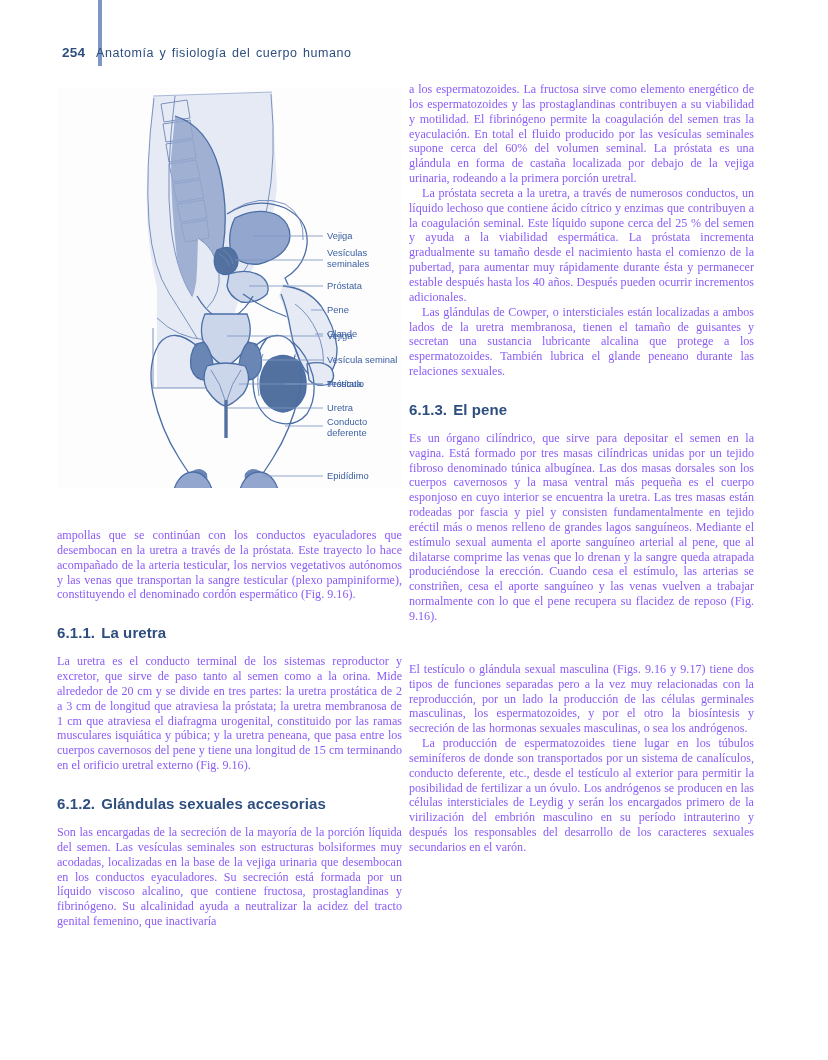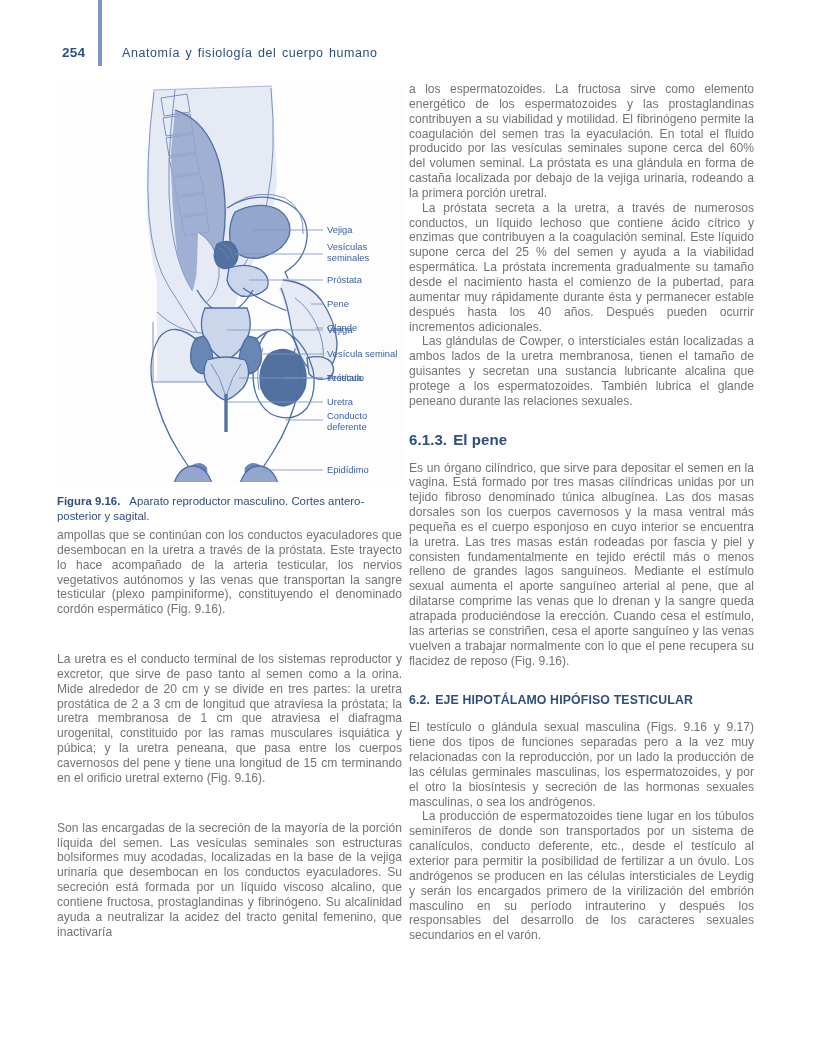--- a/index.html
+++ b/index.html
@@ -21,36 +21,36 @@
     position:absolute;left:98px;top:0;width:4px;height:66px;
     background:#7e96c4;
   }
   .folio{
     position:absolute;left:62px;top:45px;
     font-family:"Liberation Sans", sans-serif;
     font-weight:bold;font-size:13.5px;color:#2d4e7e;
     letter-spacing:.2px;
   }
   .running-head{
-    position:absolute;left:122px;top:46px;
+    position:absolute;left:96px;top:46px;
     font-family:"Liberation Sans", sans-serif;
     font-size:12.5px;color:#2d4e7e;
     letter-spacing:.55px;word-spacing:1.5px;
   }
 
   
   .col{position:absolute;width:345px;}
   .col-left{left:57px;top:82px;}
   .col-right{left:409px;top:82px;}
 
   p.body{
     margin:0 0 0 0;
-    font-family:Liberation Sans, sans-serif;
+    font-family:Liberation Serif, serif;
     font-size:12.1px;line-height:14.85px;
-    color:#737373;
+    color:#8b5cf6;
     text-align:justify;
     -webkit-hyphens:none;hyphens:none;
     word-spacing:.1px;
   }
   p.body + p.body{text-indent:13px;}
   p.body.noindent{text-indent:0;}
 
   h3.sec{
     margin:0;
     font-family:"Liberation Sans", sans-serif;
@@ -65,21 +65,21 @@
     font-weight:bold;font-size:12.3px;
     color:#2d4e7e;letter-spacing:.15px;
   }
   h2.sec-major .num{margin-right:5px;}
   .sp-before-h{height:22px;}
   .sp-after-h{height:13px;}
   .sp-block{height:25px;}
 
   
   .figure{
-    position:absolute;left:57px;top:82px;width:345px;height:400px;
+    position:absolute;left:57px;top:88px;width:345px;height:400px;
     background:#f9a8d4;
   }
   .figure svg{display:block;}
   .fig-caption{
     position:absolute;left:57px;top:494px;width:345px;
     font-family:"Liberation Sans", sans-serif;
     font-size:11.4px;line-height:14.6px;color:#2d4e7e;
   }
   .fig-caption b{font-weight:bold;}
   .fig-caption .gap{display:inline-block;width:9px;}
@@ -265,50 +265,50 @@
       <text class="lbl" x="270" y="275">Vesícula seminal</text>
       <text class="lbl" x="270" y="299">Próstata</text>
       <text class="lbl" x="270" y="323">Uretra</text>
       <text class="lbl" x="270" y="337">Conducto</text>
       <text class="lbl" x="270" y="348">deferente</text>
       <text class="lbl" x="270" y="391">Epidídimo</text>
       <text class="lbl" x="270" y="415">Testículo</text>
     </svg>
   </div>
 
-  <div class="fig-caption">
-    <b>Figura 9.16.</b><span class="gap"></span><span>Aparato reproductor masculino. Cortes antero-posterior y sagital.</span>
-  </div>
 
   <div class="col col-left" style="top:528px;">
     <p class="body noindent">ampollas que se continúan con los conductos eyaculadores que desembocan en la uretra a través de la próstata. Este trayecto lo hace acompañado de la arteria testicular, los nervios vegetativos autónomos y las venas que transportan la sangre testicular (plexo pampiniforme), constituyendo el denominado cordón espermático (Fig. 9.16).</p>
 
     <div class="sp-before-h"></div>
+    <h3 class="sec">
+      <span class="num">6.1.1.</span><span>La uretra</span>
+    </h3>
     <div class="sp-after-h"></div>
     <p class="body noindent">La uretra es el conducto terminal de los sistemas reproductor y excretor, que sirve de paso tanto al semen como a la orina. Mide alrededor de 20 cm y se divide en tres partes: la uretra prostática de 2 a 3 cm de longitud que atraviesa la próstata; la uretra membranosa de 1 cm que atraviesa el diafragma urogenital, constituido por las ramas musculares isquiática y púbica; y la uretra peneana, que pasa entre los cuerpos cavernosos del pene y tiene una longitud de 15 cm terminando en el orificio uretral externo (Fig. 9.16).</p>
 
     <div class="sp-before-h"></div>
+    <h3 class="sec">
+      <span class="num">6.1.2.</span><span>Glándulas sexuales accesorias</span>
+    </h3>
     <div class="sp-after-h"></div>
     <p class="body noindent">Son las encargadas de la secreción de la mayoría de la porción líquida del semen. Las vesículas seminales son estructuras bolsiformes muy acodadas, localizadas en la base de la vejiga urinaria que desembocan en los conductos eyaculadores. Su secreción está formada por un líquido viscoso alcalino, que contiene fructosa, prostaglandinas y fibrinógeno. Su alcalinidad ayuda a neutralizar la acidez del tracto genital femenino, que inactivaría</p>
   </div>
 
   <div class="col col-right">
     <p class="body noindent">a los espermatozoides. La fructosa sirve como elemento energético de los espermatozoides y las prostaglandinas contribuyen a su viabilidad y motilidad. El fibrinógeno permite la coagulación del semen tras la eyaculación. En total el fluido producido por las vesículas seminales supone cerca del 60% del volumen seminal. La próstata es una glándula en forma de castaña localizada por debajo de la vejiga urinaria, rodeando a la primera porción uretral.</p>
     <p class="body">La próstata secreta a la uretra, a través de numerosos conductos, un líquido lechoso que contiene ácido cítrico y enzimas que contribuyen a la coagulación seminal. Este líquido supone cerca del 25 % del semen y ayuda a la viabilidad espermática. La próstata incrementa gradualmente su tamaño desde el nacimiento hasta el comienzo de la pubertad, para aumentar muy rápidamente durante ésta y permanecer estable después hasta los 40 años. Después pueden ocurrir incrementos adicionales.</p>
     <p class="body">Las glándulas de Cowper, o intersticiales están localizadas a ambos lados de la uretra membranosa, tienen el tamaño de guisantes y secretan una sustancia lubricante alcalina que protege a los espermatozoides. También lubrica el glande peneano durante las relaciones sexuales.</p>
 
     <div class="sp-before-h"></div>
     <h3 class="sec">
       <span class="num">6.1.3.</span><span>El pene</span>
     </h3>
     <div class="sp-after-h"></div>
     <p class="body noindent">Es un órgano cilíndrico, que sirve para depositar el semen en la vagina. Está formado por tres masas cilíndricas unidas por un tejido fibroso denominado túnica albugínea. Las dos masas dorsales son los cuerpos cavernosos y la masa ventral más pequeña es el cuerpo esponjoso en cuyo interior se encuentra la uretra. Las tres masas están rodeadas por fascia y piel y consisten fundamentalmente en tejido eréctil más o menos relleno de grandes lagos sanguíneos. Mediante el estímulo sexual aumenta el aporte sanguíneo arterial al pene, que al dilatarse comprime las venas que lo drenan y la sangre queda atrapada produciéndose la erección. Cuando cesa el estímulo, las arterias se constriñen, cesa el aporte sanguíneo y las venas vuelven a trabajar normalmente con lo que el pene recupera su flacidez de reposo (Fig. 9.16).</p>
 
     <div class="sp-block"></div>
-    <h2 class="sec-major">
-      <span class="num">6.2.</span><span>EJE HIPOTÁLAMO HIPÓFISO TESTICULAR</span>
-    </h2>
     <div class="sp-after-h"></div>
     <p class="body noindent">El testículo o glándula sexual masculina (Figs. 9.16 y 9.17) tiene dos tipos de funciones separadas pero a la vez muy relacionadas con la reproducción, por un lado la producción de las células germinales masculinas, los espermatozoides, y por el otro la biosíntesis y secreción de las hormonas sexuales masculinas, o sea los andrógenos.</p>
     <p class="body">La producción de espermatozoides tiene lugar en los túbulos seminíferos de donde son transportados por un sistema de canalículos, conducto deferente, etc., desde el testículo al exterior para permitir la posibilidad de fertilizar a un óvulo. Los andrógenos se producen en las células intersticiales de Leydig y serán los encargados primero de la virilización del embrión masculino en su período intrauterino y después los responsables del desarrollo de los caracteres sexuales secundarios en el varón.</p>
   </div>
 
 </div>
 
 </body></html>

